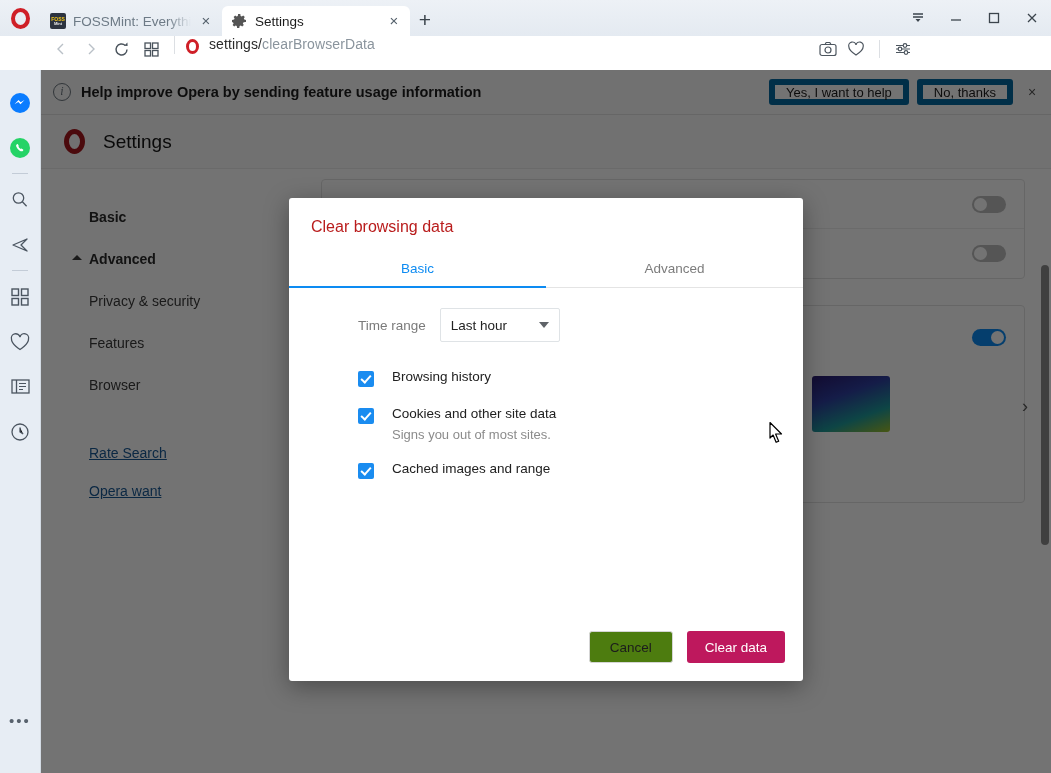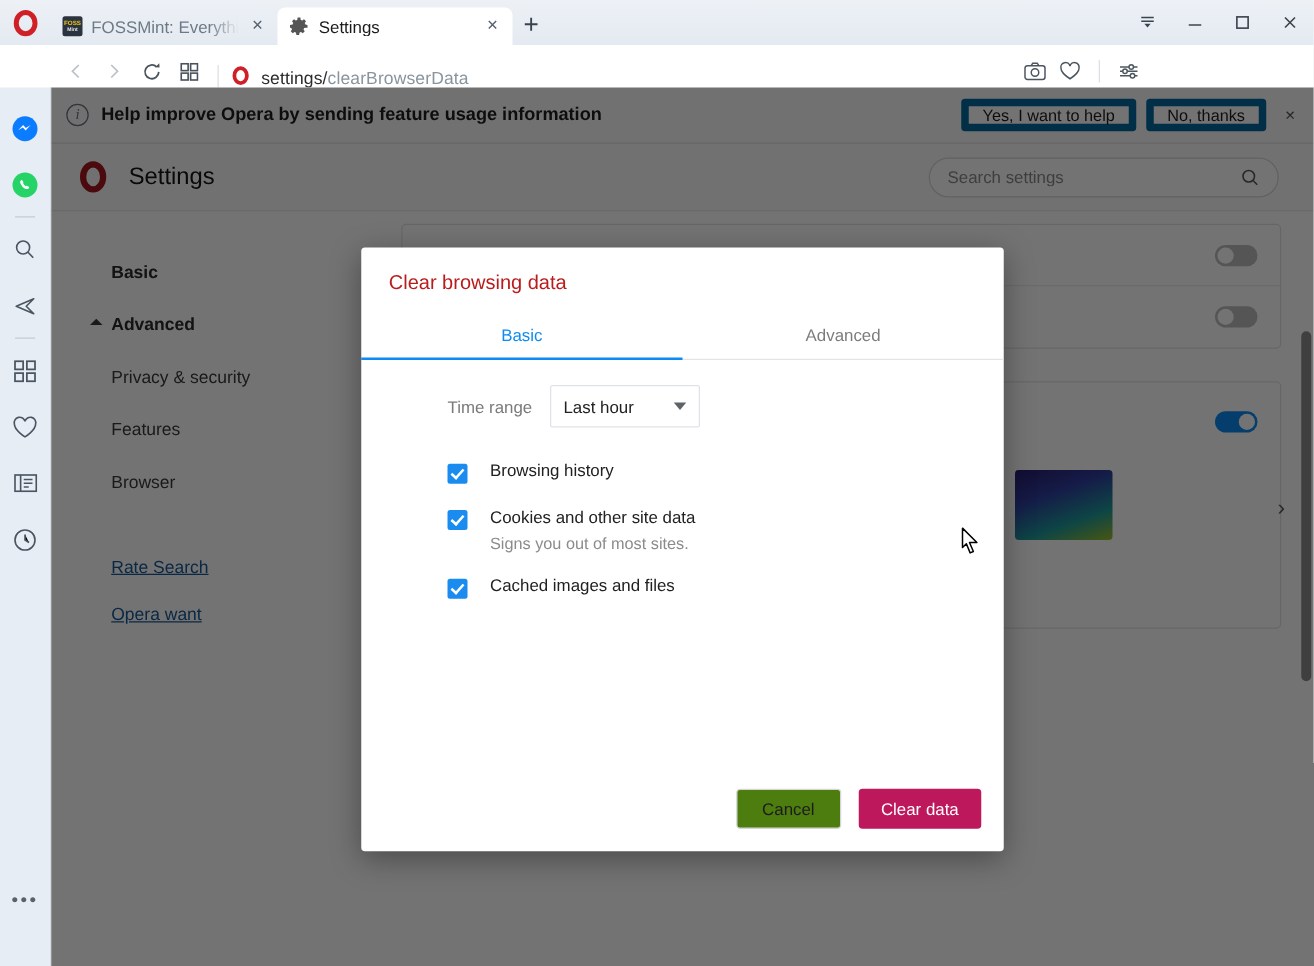--- a/index.html
+++ b/index.html
@@ -52,21 +52,21 @@
     width: 30px; height: 30px; line-height: 28px; text-align: center;
     font-size: 21px; color: #3b444c; cursor: pointer; font-weight: 300;
   }
   .wincontrols { margin-left: auto; display: flex; align-items: center; height: 36px; }
   .wc { width: 38px; height: 36px; display: flex; align-items: center; justify-content: center; cursor: pointer; }
   .wc svg { display:block; }
 
   
   .addrbar {
     position: absolute; top: 36px; left: 0; width: 926px; height: 34px;
-    background: #ffffff; display: flex; align-items: flex-end; padding: 0 10px 0 46px;
+    background: #ffffff; display: flex; align-items: flex-start; padding: 0 10px 12px 46px;
   }
   .nav-btn {
     width: 30px; height: 26px; display: flex; align-items: center; justify-content: center;
     cursor: pointer; color: #b9c0c7; font-size: 16px;
   }
   .nav-btn.enabled { color: #4a535c; }
   .vdiv { width: 1px; height: 18px; background: #dcdfe3; margin: 0 8px; }
   .url-opera {
     width: 18px; height: 20px; display:flex; align-items:center; justify-content:center; margin-right: 8px;
   }
@@ -414,27 +414,20 @@
         <button class="btn-outline">No, thanks</button>
         <div class="info-close">×</div>
       </div>
     </div>
 
     <div class="settings-head">
       <div class="sh-logo">
           <div class="o3"></div>
         </div>
       <div class="sh-title">Settings</div>
-      <div class="search-wrap">
-        <input type="text" placeholder="Search settings" style="">
-        <svg width="16" height="16" viewBox="0 0 16 16">
-            <circle cx="7" cy="7" r="4.6" fill="none" stroke="#5a5a5a" stroke-width="1.3"></circle>
-            <path stroke="#5a5a5a" stroke-width="1.3" d="M10.4 10.4l3.4 3.4"></path>
-          </svg>
-      </div>
     </div>
 
     <div class="body-row">
       <div class="nav">
         <div class="nav-item bold">
           <span>Basic</span>
         </div>
         <div class="nav-item bold">
           <span class="caret"></span>
           <span>Advanced</span>
@@ -526,21 +519,21 @@
         <div class="cb"></div>
         <div>
           <div class="opt-main">Cookies and other site data</div>
           <div class="opt-sub">Signs you out of most sites.</div>
         </div>
       </div>
 
       <div class="opt">
         <div class="cb"></div>
         <div>
-          <div class="opt-main">Cached images and files</div>
+          <div class="opt-main">Cached images and range</div>
         </div>
       </div>
     </div>
 
     <div class="dlg-foot">
       <button class="btn-cancel">Cancel</button>
       <button class="btn-primary">Clear data</button>
     </div>
   </div>
 

